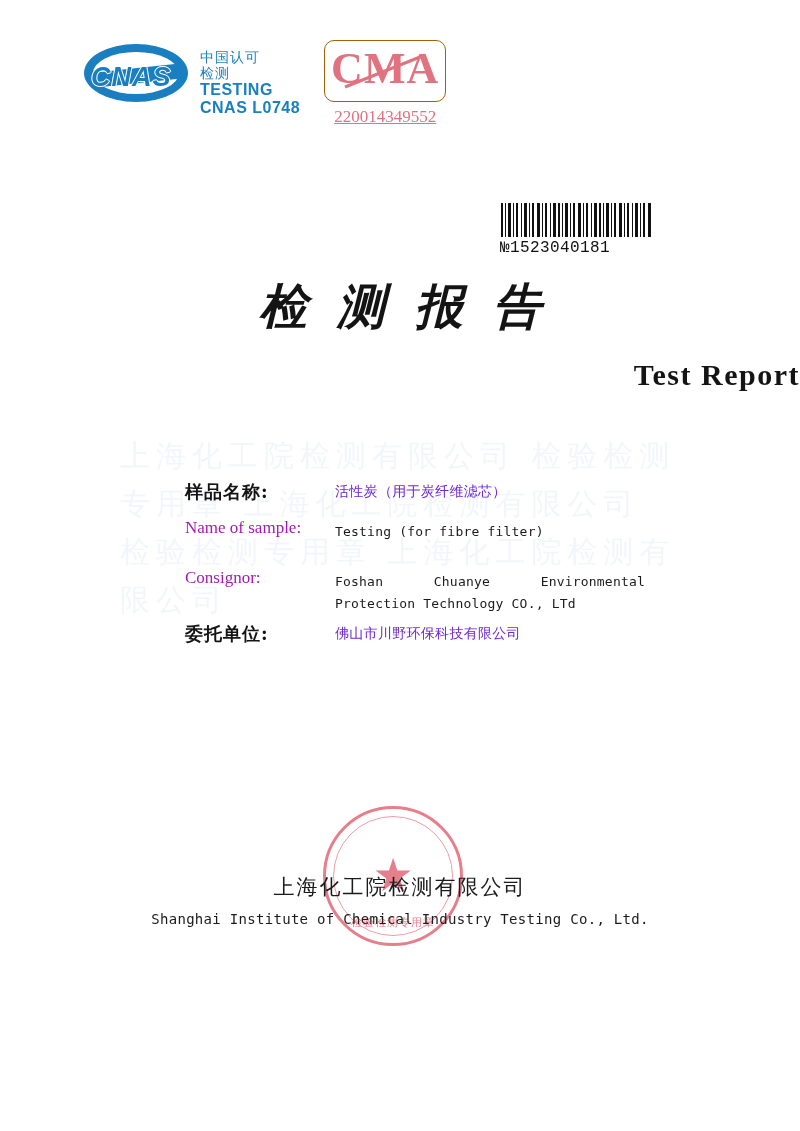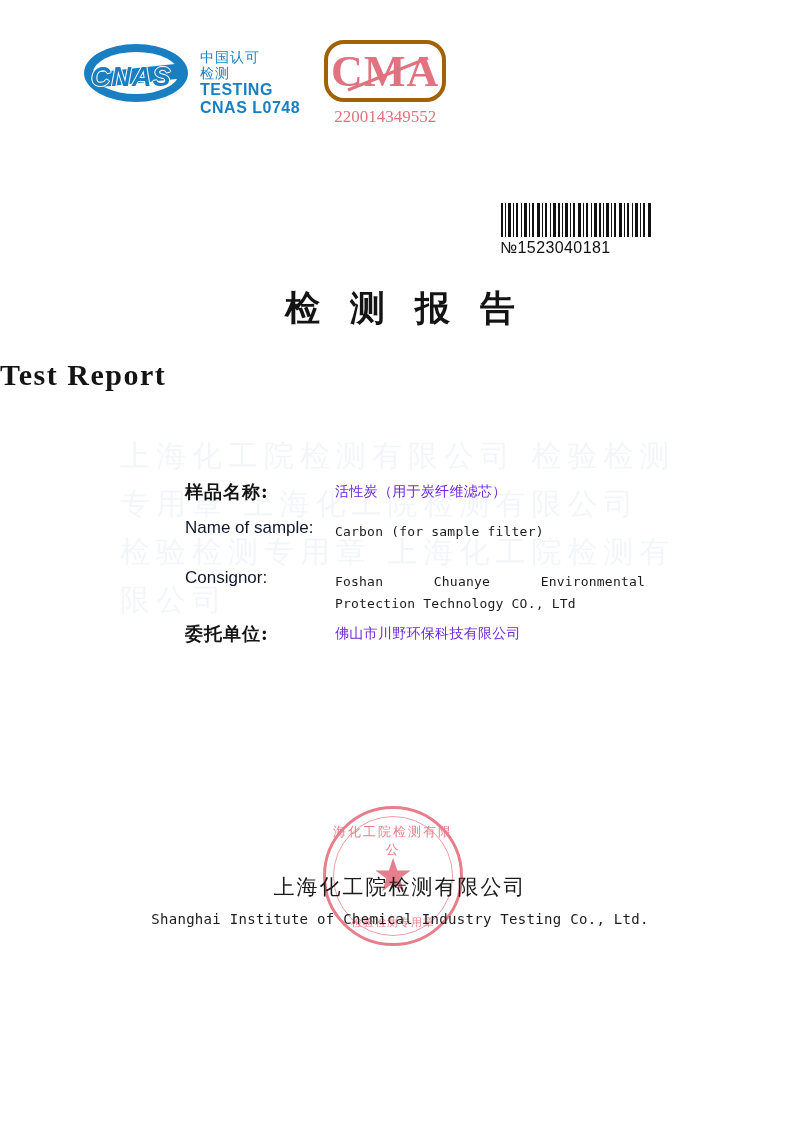--- a/index.html
+++ b/index.html
@@ -89,22 +89,22 @@
   .cnas-no  { font-size: 16px; font-weight: bold; letter-spacing: 0.5px; }
 
   
   .cma-wrap {
     margin-left: 24px;
     margin-top: 2px;
   }
   .cma-box {
     width: 122px;
     height: 62px;
-    border: 4px solid #a16207;
-    border-radius: 20px;
+    border: 1px solid #a16207;
+    border-radius: 10px;
     position: relative;
     box-sizing: border-box;
   }
   .cma-box .cma-letters {
     position: absolute;
     left: 0;
     top: 2px;
     width: 100%;
     text-align: center;
     font-family: "Liberation Serif", serif;
@@ -121,62 +121,64 @@
     height: 40px;
     border: 0;
   }
   .cma-code {
     margin-top: 5px;
     text-align: center;
     font-family: "Liberation Serif", serif;
     font-size: 17px;
     color: #e0737f;
     letter-spacing: 0px;
+    text-decoration: underline;
   }
 
   
   .barcode-block {
     position: absolute;
     right: 148px;
     top: 203px;
     text-align: left;
   }
   .barcode {
     width: 152px;
     height: 34px;
     display: block;
   }
   .barcode-number {
     margin-top: 2px;
-    font-family: Liberation Sans, sans-serif;
+    font-family: Liberation Mono, monospace;
     font-size: 16px;
     color: #111;
     letter-spacing: 0.4px;
   }
 
   
   .title-cn {
     position: absolute;
-    top: 285px;
+    top: 275px;
     left: 0;
     width: 100%;
     text-align: center;
     font-family: "DejaVu Serif", serif;
     font-weight: bold;
-    font-size: 35px;
+    font-size: 48px;
     letter-spacing: 30px;
     text-indent: 30px;
     color: #141414;
+    font-style: italic;
   }
   .title-en {
     position: absolute;
     top: 358px;
     left: 0;
     width: 100%;
-    text-align: left;
+    text-align: right;
     font-family: "Liberation Serif", serif;
     font-weight: bold;
     font-size: 30px;
     letter-spacing: 1.5px;
     color: #141414;
   }
 
   
   .fields {
     position: absolute;
@@ -194,23 +196,23 @@
     flex: 0 0 150px;
     font-family: "DejaVu Serif", serif;
     font-weight: bold;
     font-size: 18px;
     letter-spacing: 1px;
     color: #141414;
   }
   .field-label-en {
     width: 150px;
     flex: 0 0 150px;
-    font-family: Liberation Sans, sans-serif;
+    font-family: Liberation Serif, serif;
     font-size: 17px;
-    color: #0f172a;
+    color: #a21caf;
   }
   .field-value-cn {
     font-family: "DejaVu Sans", sans-serif;
     font-size: 14px;
     color: #6d28d9;
     letter-spacing: 0.3px;
     padding-top: 3px;
   }
   .field-value-en {
     font-family: "DejaVu Sans Mono", monospace;
@@ -403,38 +405,37 @@
 
 <div class="fields">
 
   <div class="field-row gap-md">
     <div class="field-label-cn">样品名称:</div>
     <div class="field-value-cn">活性炭（用于炭纤维滤芯）</div>
   </div>
 
   <div class="field-row gap-lg">
     <div class="field-label-en">Name of sample:</div>
-    <div class="field-value-en">Carbon (for sample filter)</div>
+    <div class="field-value-en">Testing (for fibre filter)</div>
   </div>
 
   <div class="field-row">
     <div class="field-label-en">Consignor:</div>
     <div class="field-value-en">Foshan  Chuanye  Environmental  Protection Technology CO., LTd</div>
   </div>
 
   <div class="field-row gap-md">
     <div class="field-label-cn">委托单位:</div>
     <div class="field-value-cn">佛山市川野环保科技有限公司</div>
   </div>
 
 </div>
 
 <div class="seal">
   <div class="seal-ring-inner"></div>
-  <div class="seal-arc-top">海化工院检测有限公</div>
   <div class="seal-star">
       <span>★</span>
     </div>
   <div class="seal-arc-bottom">检验检测专用章</div>
 </div>
 
 <div class="issuer">
   <div class="issuer-cn">上海化工院检测有限公司</div>
   <div class="issuer-en">Shanghai Institute of Chemical Industry Testing Co., Ltd.</div>
 </div>

